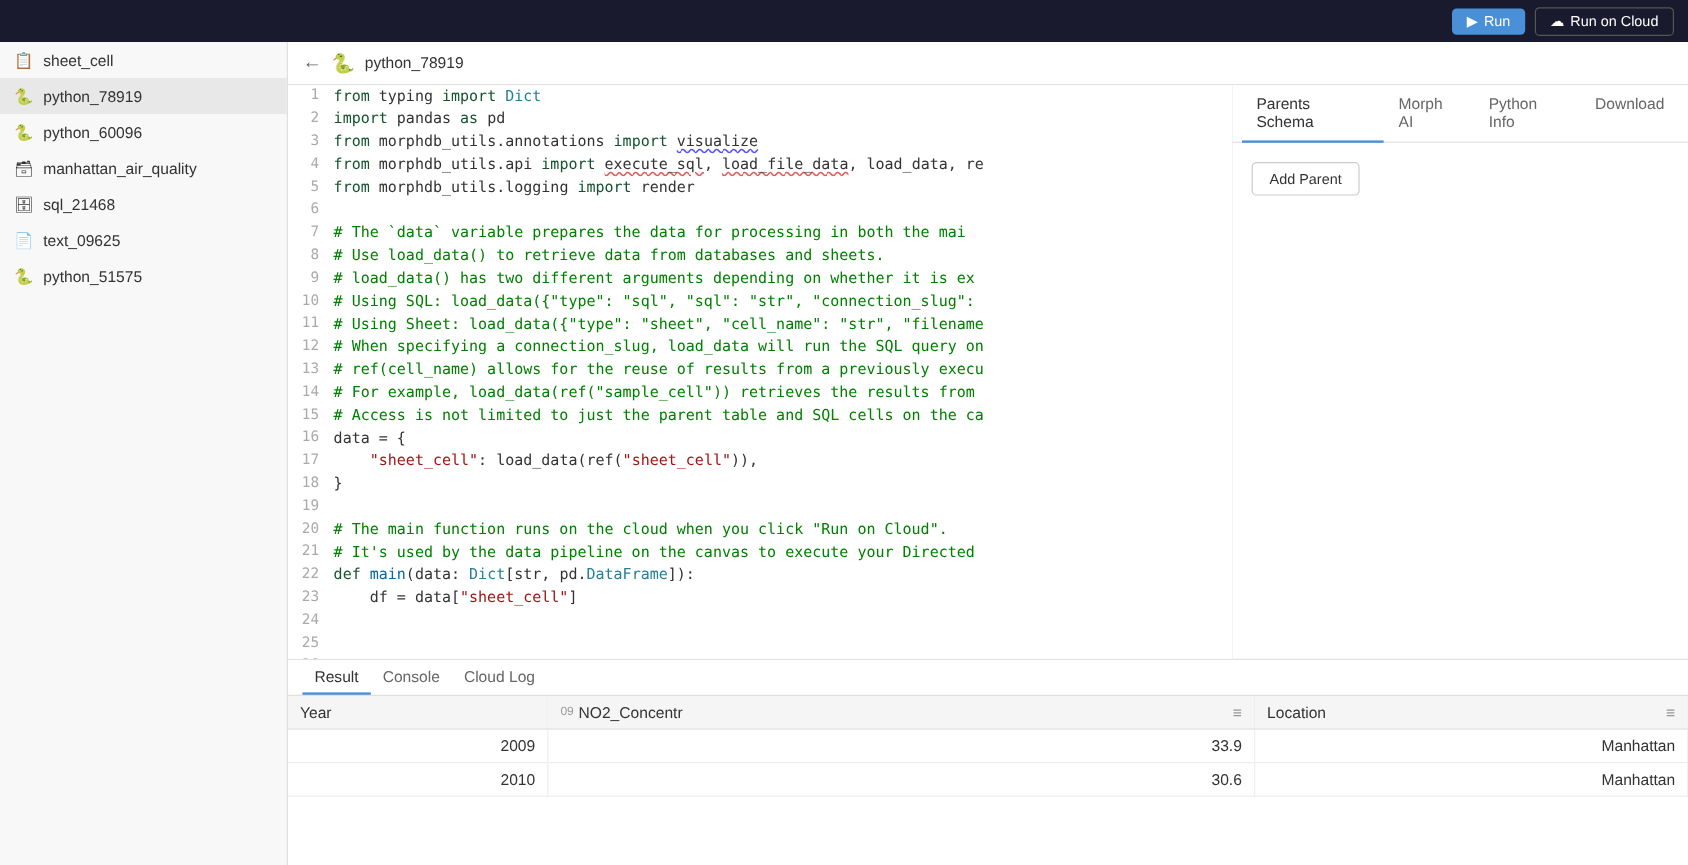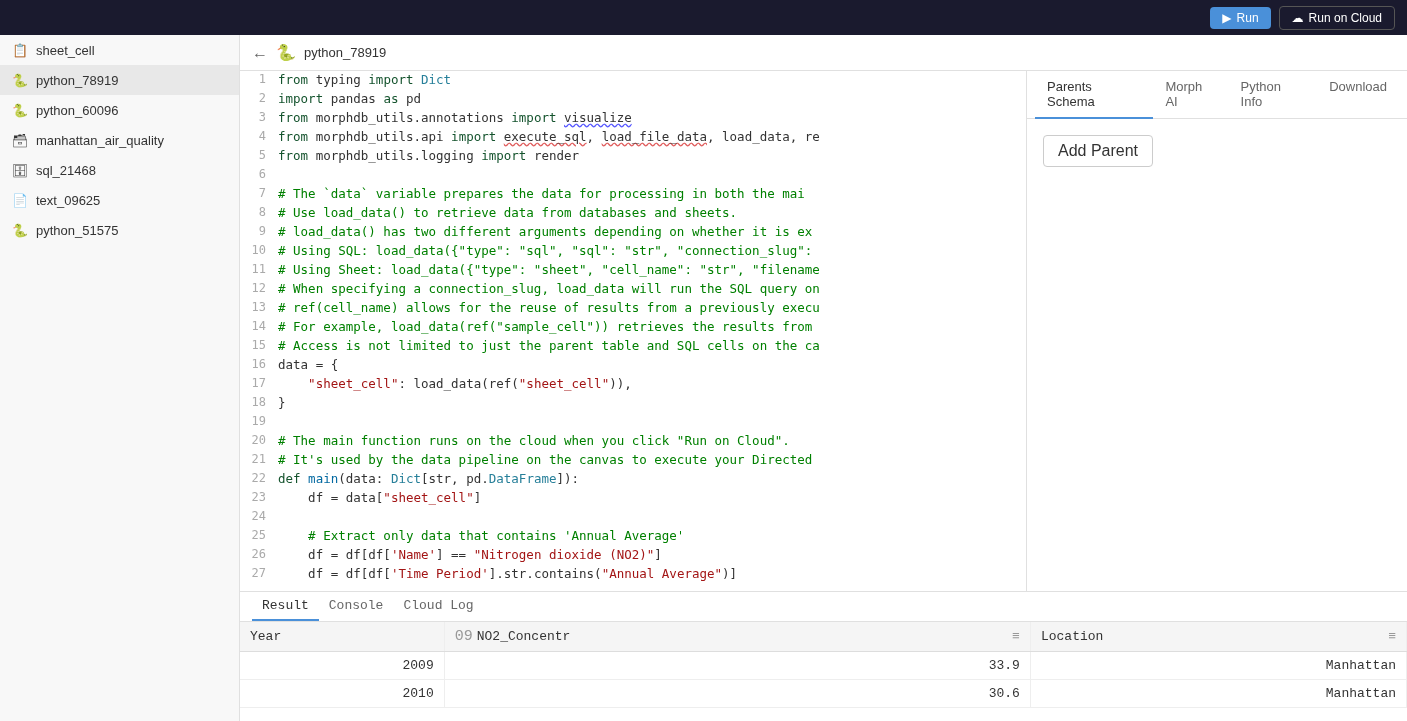--- a/index.html
+++ b/index.html
@@ -87,25 +87,25 @@
       padding: 0 8px;
     }
     .right-tab {
       padding: 8px 12px; font-size: 13px; cursor: pointer; color: #666;
       border-bottom: 2px solid transparent; margin-bottom: -1px;
     }
     .right-tab.active { color: #333; border-bottom-color: #4a90d9; font-weight: 500; }
     .right-panel-content { flex: 1; padding: 16px; overflow-y: auto; }
     .add-parent-btn {
       background: #fff; border: 1px solid #ccc; border-radius: 4px;
-      padding: 6px 14px; font-size: 16px; cursor: pointer; color: #333;
-    }
-
-    
-    .bottom-panel { border-top: 1px solid #e0e0e0; display: flex; flex-direction: column; height: 130px; font-family: Liberation Mono, monospace; }
+      padding: 6px 14px; font-size: 12px; cursor: pointer; color: #333;
+    }
+
+    
+    .bottom-panel { border-top: 1px solid #e0e0e0; display: flex; flex-direction: column; height: 172px; }
     .bottom-tabs { display: flex; border-bottom: 1px solid #e0e0e0; padding: 0 12px; }
     .bottom-tab { padding: 6px 10px; font-size: 13px; cursor: pointer; color: #666; border-bottom: 2px solid transparent; }
     .bottom-tab.active { color: #333; border-bottom-color: #4a90d9; }
     .result-table { flex: 1; overflow: auto; }
     table { width: 100%; border-collapse: collapse; font-size: 13px; }
     th {
       background: #f5f5f5; border-bottom: 1px solid #ddd; border-right: 1px solid #eee;
       padding: 6px 10px; text-align: left; font-weight: 500; color: #333;
       position: sticky; top: 0; margin-top: 16px;
     }
@@ -273,21 +273,20 @@
             <div class="code-line">
               <span class="line-num">23</span>
               <span class="line-content">    df = data[<span class="str">"sheet_cell"</span>]</span>
             </div>
             <div class="code-line">
               <span class="line-num">24</span>
               <span class="line-content"></span>
             </div>
             <div class="code-line">
               <span class="line-num">25</span>
-              <span class="line-content">    <span class="comment"># Extract only data that contains 'Annual Average'</span></span>
             </div>
             <div class="code-line">
               <span class="line-num">26</span>
               <span class="line-content">    df = df[df[<span class="str">'Name'</span>] == <span class="str">"Nitrogen dioxide (NO2)"</span>]</span>
             </div>
             <div class="code-line">
               <span class="line-num">27</span>
               <span class="line-content">    df = df[df[<span class="str">'Time Period'</span>].str.contains(<span class="str">"Annual Average"</span>)]</span>
             </div>
           </div>
@@ -317,21 +316,21 @@
         <table>
           <thead>
             <tr>
               <th>
                 <div class="th-sort">
                   <span>Year</span>
                 </div>
               </th>
               <th>
                 <div class="th-sort">
-                  <span style="font-size:15px;color:#999;">09</span>
+                  <span style="font-size:10px;color:#999;">09</span>
                   <span>NO2_Concentr</span>
                   <span class="col-menu">≡</span>
                 </div>
               </th>
               <th>
                 <div class="th-sort">
                   <span>Location</span>
                   <span class="col-menu">≡</span>
                 </div>
               </th>

